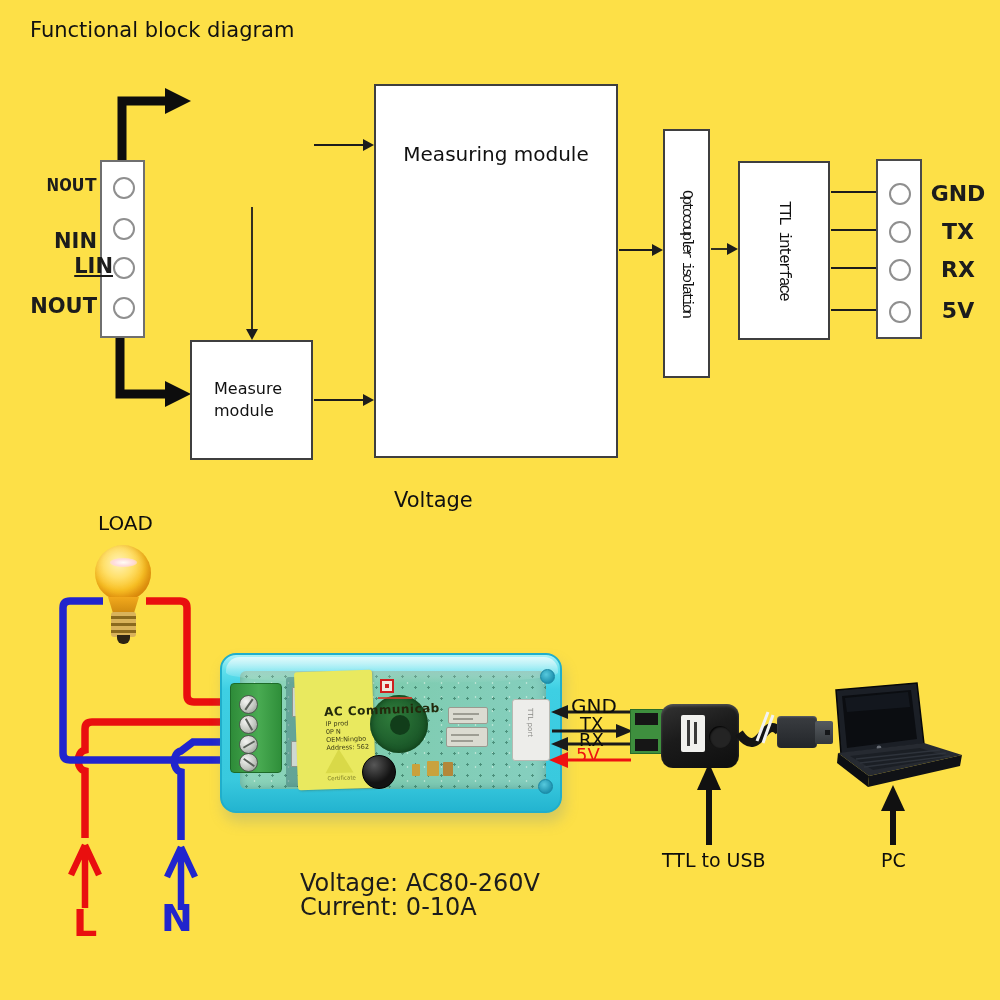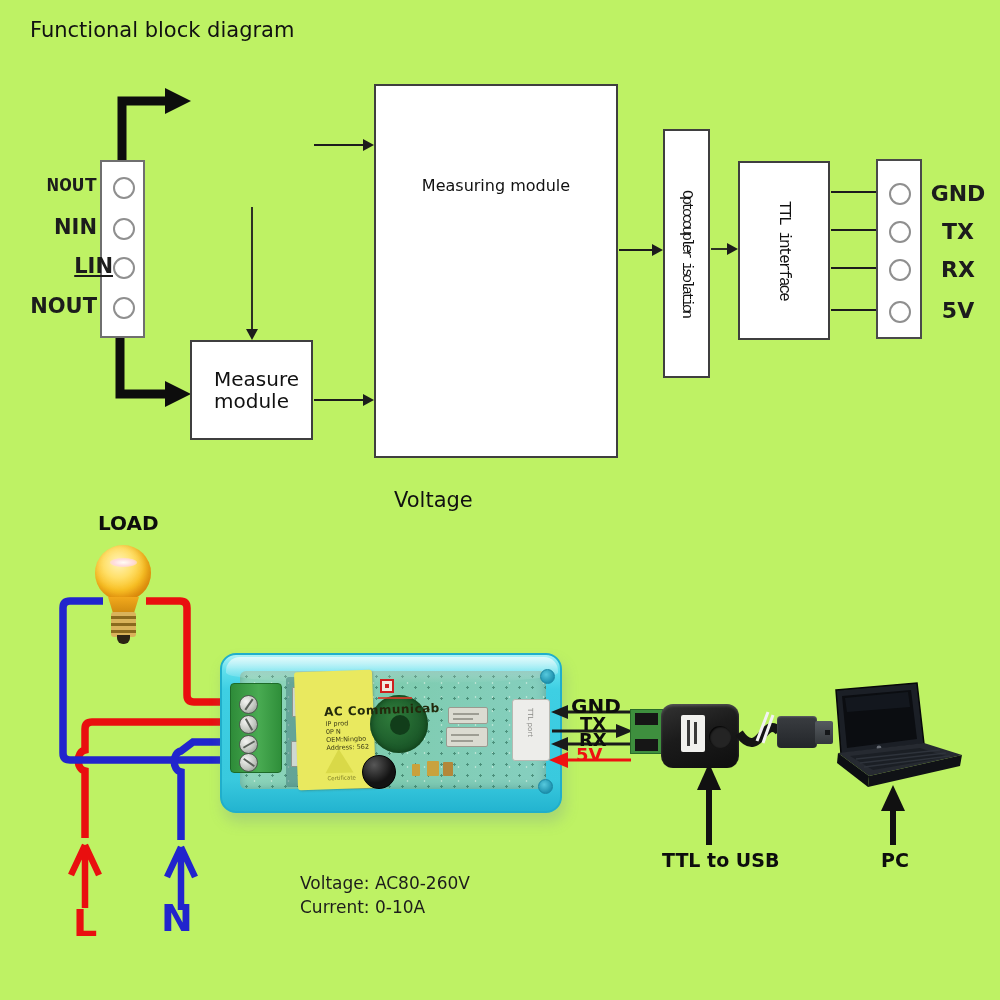--- a/index.html
+++ b/index.html
@@ -1,31 +1,31 @@
 <!DOCTYPE html>
 <html><head>
 <meta charset="utf-8">
 <style>
   html,body{margin:0;padding:0;background:#fff;}
-  #stage{position:relative;width:1000px;height:1000px;background:#bef264;overflow:hidden;
+  #stage{position:relative;width:1000px;height:1000px;background:#fde047;overflow:hidden;
          font-family:"DejaVu Sans","Liberation Sans",sans-serif;color:#1a1a1a;}
   .abs{position:absolute;}
   svg.layer{position:absolute;left:0;top:0;pointer-events:none;}
   .title{font-size:21px;color:#111;}
   .box{position:absolute;border:2px solid #3f3f3f;background:#fff;box-sizing:border-box;
        display:flex;align-items:center;justify-content:center;font-size:17px;color:#111;}
   .termbox{position:absolute;border:2px solid #6f6f6f;background:#fff;box-sizing:border-box;}
   .pin{position:absolute;width:22px;height:22px;border:2px solid #8f8f8f;border-radius:50%;
        background:#fff;box-sizing:border-box;}
   .pinlabel{position:absolute;font-weight:bold;font-size:21px;color:#1c1c1c;}
   .pinlabel.right{width:70px;text-align:center;}
   .pinlabel.left{width:70px;text-align:right;}
   .vtext{writing-mode:vertical-rl;font-family:"Liberation Mono","DejaVu Sans Mono",monospace;
          color:#111;white-space:nowrap;}
-  .wlabel{position:absolute;font-weight:bold;font-size:19px;color:#0d0d0d;}
+  .wlabel{position:absolute;font-weight:normal;font-size:19px;color:#0d0d0d;}
   
   .bulb-glass{position:absolute;left:95px;top:545px;width:56px;height:56px;border-radius:50%;
     background:radial-gradient(circle at 42% 32%, #fff3b8 0%, #ffe06a 30%, #f9c125 55%, #f09a12 80%, #d97f07 100%);
     box-shadow:inset -3px -4px 8px rgba(190,110,0,.55);}
   .bulb-fil{position:absolute;left:110px;top:558px;width:27px;height:9px;border-radius:50%;
     background:radial-gradient(#ffffff 0%, #ffd9e2 55%, rgba(255,220,120,0) 100%);opacity:.9;}
   .bulb-neck{position:absolute;left:108px;top:597px;width:31px;height:16px;
     background:linear-gradient(180deg,#f2a91c,#cf8a10);clip-path:polygon(0 0,100% 0,84% 100%,16% 100%);}
   .bulb-base{position:absolute;left:111px;top:612px;width:25px;height:25px;border-radius:3px;
     background:repeating-linear-gradient(180deg,#d9b35a 0 4px,#8a6a1e 4px 7px);}
@@ -82,21 +82,21 @@
     background:linear-gradient(160deg,#333 0%,#1b1b1b 45%,#0e0e0e 100%);box-shadow:inset 0 2px 3px rgba(255,255,255,.18);}
   .adp-label{position:absolute;left:20px;top:11px;width:24px;height:37px;background:#f1f1ee;border-radius:2px;}
   .adp-label i{position:absolute;background:#3a3a3a;display:block;}
   .adp-emboss{position:absolute;left:48px;top:22px;width:22px;height:22px;border-radius:50%;background:#242424;box-shadow:inset 1px 1px 2px #000;}
   .usb-body{position:absolute;left:777px;top:716px;width:40px;height:32px;border-radius:4px;
     background:linear-gradient(180deg,#3a3d41,#23262a);box-shadow:inset 0 1px 2px rgba(255,255,255,.2);}
   .usb-tip{position:absolute;left:815px;top:721px;width:18px;height:23px;border-radius:2px;
     background:linear-gradient(180deg,#565b60,#34383c);}
   .usb-tip i{position:absolute;left:10px;top:9px;width:5px;height:5px;background:#15171a;display:block;}
   
-  .specs{position:absolute;left:300px;top:871px;font-size:17px;line-height:24px;color:#1c1c1c;}
+  .specs{position:absolute;left:300px;top:871px;font-size:24px;line-height:24px;color:#1c1c1c;}
   .lnlabel{position:absolute;font-weight:bold;font-size:38px;}
 </style>
 </head>
 <body>
 
 <div id="stage">
 
   <div class="abs title" style="left:30px;top:18px;">Functional block diagram</div>
 
   <svg class="layer" width="1000" height="480" viewBox="0 0 1000 480">
@@ -128,34 +128,34 @@
     <line x1="831" y1="310" x2="876" y2="310" stroke="#1c1c1c" stroke-width="2"></line>
   </svg>
 
   <div class="termbox" style="left:100px;top:160px;width:45px;height:178px;">
     <div class="pin" style="left:11px;top:15px;"></div>
     <div class="pin" style="left:11px;top:56px;"></div>
     <div class="pin" style="left:11px;top:95px;"></div>
     <div class="pin" style="left:11px;top:135px;"></div>
   </div>
   <div class="pinlabel left" style="left:27px;top:174px;font-family:Liberation Mono, monospace;">NOUT</div>
-  <div class="pinlabel left" style="left:27px;top:215px;">NIN</div>
+  <div class="pinlabel left" style="left:27px;top:229px;">NIN</div>
   <div class="pinlabel left" style="left:43px;top:254px;text-decoration:underline;">LIN</div>
   <div class="pinlabel left" style="left:27px;top:294px;">NOUT</div>
 
 
-  <div class="box" style="left:190px;top:340px;width:123px;height:100px;justify-content:flex-start;padding-left:22px;font-size:20px;line-height:22px;">
+  <div class="box" style="left:190px;top:340px;width:123px;height:120px;justify-content:flex-start;padding-left:22px;font-size:16px;line-height:22px;">
     <span>
       <span style="display:block;">Measure</span>
       <span style="display:block;">module</span>
     </span>
   </div>
 
   <div class="box" style="left:374px;top:84px;width:244px;height:374px;align-items:flex-start;">
-    <span style="margin-top:90px;font-size:16px;">Measuring module</span>
+    <span style="margin-top:56px;font-size:20px;">Measuring module</span>
   </div>
 
   <div class="box" style="left:663px;top:129px;width:47px;height:249px;">
     <span class="vtext" style="font-size:15px;letter-spacing:-3px;">Optocoupler isolation</span>
   </div>
 
   <div class="box" style="left:738px;top:161px;width:92px;height:179px;">
     <span class="vtext" style="font-size:16px;letter-spacing:-2px;">TTL interface</span>
   </div>
 

